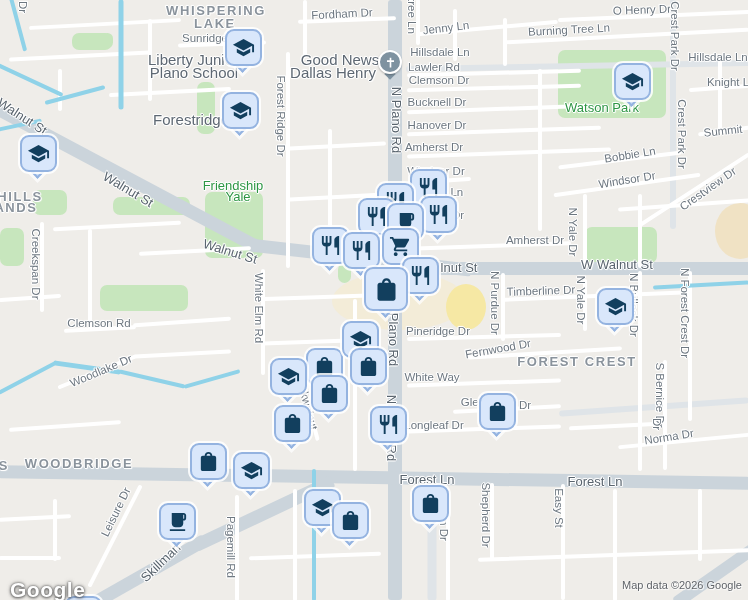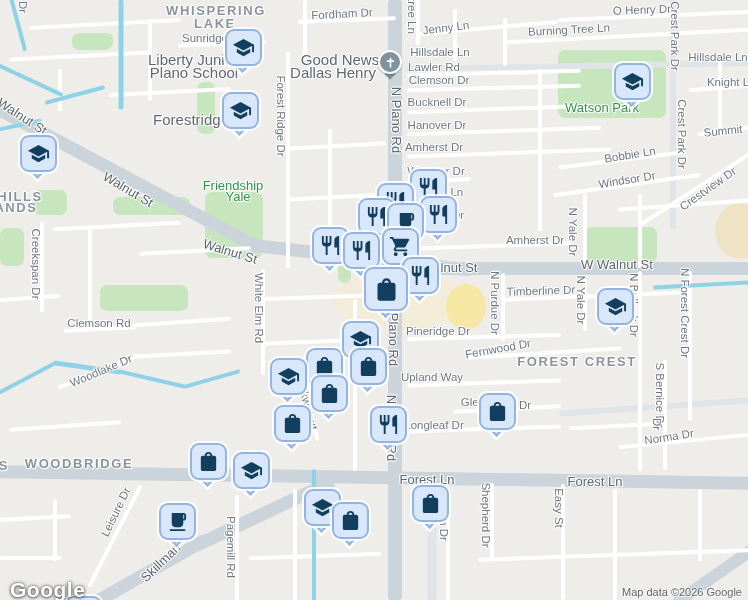--- a/index.html
+++ b/index.html
@@ -30,21 +30,21 @@
   .pin svg{display:block;}
   .church{position:absolute;z-index:2;}
   .church .c{position:absolute;width:24px;height:24px;border-radius:50%;background:#7e92a0;
        border:2px solid #fff;box-sizing:border-box;display:flex;align-items:center;justify-content:center;
        box-shadow:0 1px 2px rgba(0,0,0,.25);}
   .church .t{position:absolute;left:8px;top:20px;width:8px;height:8px;background:#7e92a0;
        transform:rotate(45deg);z-index:-1;}
   #logo{position:absolute;left:10px;top:578px;font-size:21px;font-weight:700;color:#fff;
        letter-spacing:.5px;z-index:60;
        text-shadow:0 0 2px rgba(90,90,90,.9),0 0 4px rgba(90,90,90,.6),0 1px 3px rgba(60,60,60,.7);}
-  #attr{position:absolute;right:6px;bottom:2px;font-size:11px;color:#5f6368;z-index:60;
+  #attr{position:absolute;right:6px;bottom:9px;font-size:11px;color:#5f6368;z-index:60;
        text-shadow:0 0 2px #fff,0 0 2px #fff,1px 1px 1px #fff;margin-top:39px;}
   #layers,#roads,#labels,#pins{position:absolute;inset:0;}
 </style>
 </head>
 <body>
 
 <div id="map">
   <div id="layers">
       <div class="park" style="left: 205px; top: 192px; width: 58px; height: 66px;"></div>
       <div class="park" style="left: 197px; top: 82px; width: 18px; height: 52px;"></div>
@@ -215,21 +215,21 @@
       <div class="lbl s" style="left: 535px; top: 240px; transform: translate(-50%, -50%) rotate(0deg);">Amherst Dr</div>
       <div class="lbl s vv" style="left: 573px; top: 232px; transform: translate(-50%, -50%) rotate(0deg);">N Yale Dr</div>
       <div class="lbl s vv" style="left: 581px; top: 300px; transform: translate(-50%, -50%) rotate(0deg);">N Yale Dr</div>
       <div class="lbl s" style="left: 541px; top: 291px; transform: translate(-50%, -50%) rotate(-2deg);">Timberline Dr</div>
       <div class="lbl s vv" style="left: 495px; top: 303px; transform: translate(-50%, -50%) rotate(0deg);">N Purdue Dr</div>
       <div class="lbl s vv" style="left: 634px; top: 305px; transform: translate(-50%, -50%) rotate(0deg);">N Bullock Dr</div>
       <div class="lbl s vv" style="left: 685px; top: 313px; transform: translate(-50%, -50%) rotate(0deg);">N Forest Crest Dr</div>
       <div class="lbl s vv" style="left: 660px; top: 395px; transform: translate(-50%, -50%) rotate(0deg);">S Bernice Dr</div>
       <div class="lbl s" style="left: 438px; top: 331px; transform: translate(-50%, -50%) rotate(0deg);">Pineridge Dr</div>
       <div class="lbl s" style="left: 498px; top: 349px; transform: translate(-50%, -50%) rotate(-10deg);">Fernwood Dr</div>
-      <div class="lbl s" style="left: 432px; top: 377px; transform: translate(-50%, -50%) rotate(0deg);">Upland Way</div>
+      <div class="lbl s" style="left: 432px; top: 377px; transform: translate(-50%, -50%) rotate(0deg);">White Way</div>
       <div class="lbl s" style="left: 473px; top: 402px; transform: translate(-50%, -50%) rotate(0deg);">Glen</div>
       <div class="lbl s" style="left: 525px; top: 405px; transform: translate(-50%, -50%) rotate(0deg);">Dr</div>
       <div class="lbl s" style="left: 434px; top: 425px; transform: translate(-50%, -50%) rotate(0deg);">Longleaf Dr</div>
       <div class="lbl s" style="left: 669px; top: 437px; transform: translate(-50%, -50%) rotate(-9deg);">Norma Dr</div>
       <div class="lbl s vv" style="left: 657px; top: 424px; transform: translate(-50%, -50%) rotate(0deg);">Dr</div>
       <div class="lbl s" style="left: 99px; top: 323px; transform: translate(-50%, -50%) rotate(0deg);">Clemson Rd</div>
       <div class="lbl s vv" style="left: 259px; top: 308px; transform: translate(-50%, -50%) rotate(0deg);">White Elm Rd</div>
       <div class="lbl s vv" style="left: 281px; top: 116px; transform: translate(-50%, -50%) rotate(0deg);">Forest Ridge Dr</div>
       <div class="lbl s vv" style="left: 36px; top: 264px; transform: translate(-50%, -50%) rotate(0deg);">Creekspan Dr</div>
       <div class="lbl s vv" style="left: 23px; top: 7px; transform: translate(-50%, -50%) rotate(0deg);">Dr</div>

